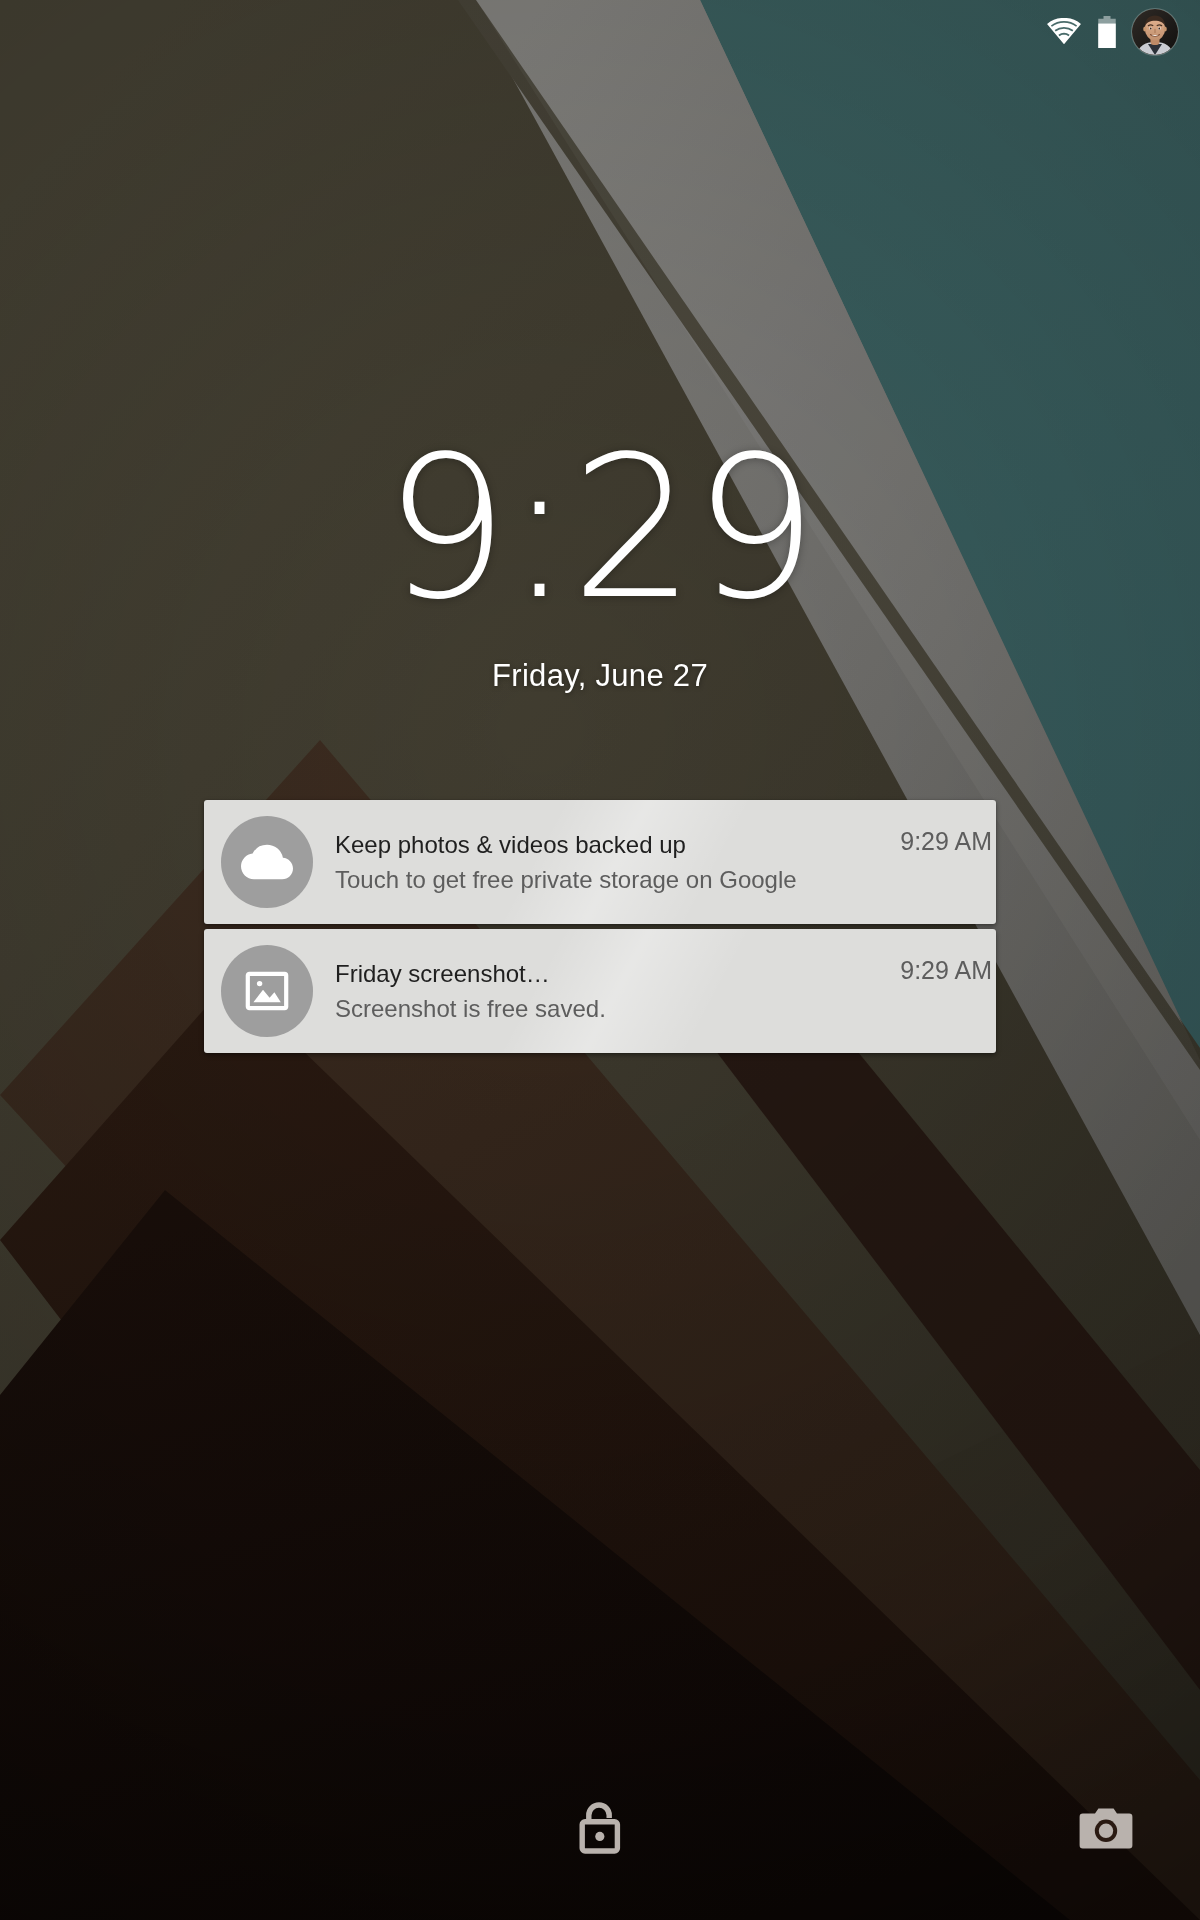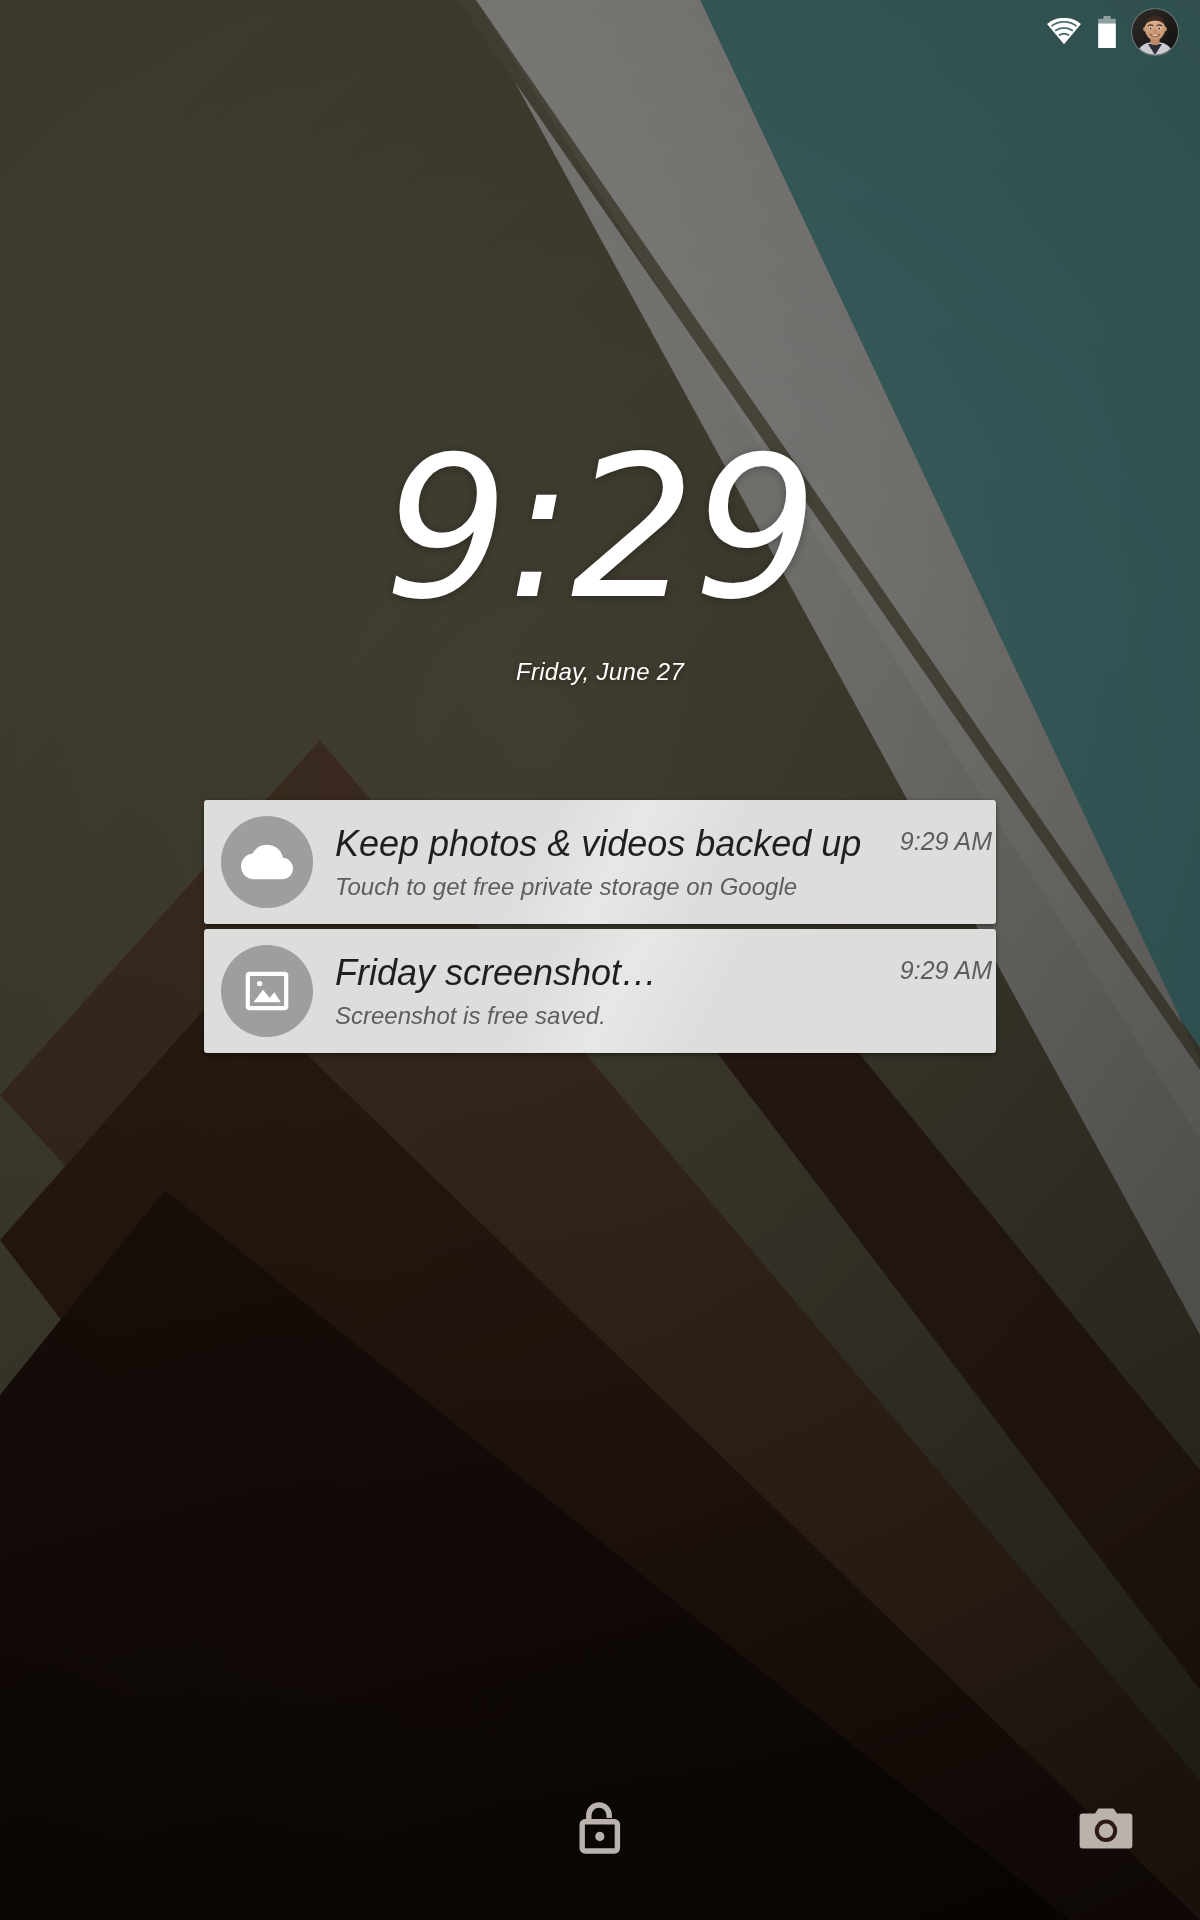--- a/index.html
+++ b/index.html
@@ -11,21 +11,20 @@
     font-family:"Liberation Sans", sans-serif;
     -webkit-font-smoothing:antialiased;
   }
 
   
   #screen {
     position:relative;
     width:1200px; height:1920px;
     overflow:hidden;
     background:#404040;
-    font-style:italic;
   }
 
   .wall { position:absolute; inset:0; overflow:hidden; }
   .wall svg { display:block; width:1200px; height:1920px; }
 
   
   .wall-vignette {
     position:absolute; inset:0;
     background:
       radial-gradient(ellipse 110% 70% at 45% 38%, rgba(0,0,0,0) 0%, rgba(0,0,0,0.18) 72%, rgba(0,0,0,0.42) 100%);
@@ -63,21 +62,21 @@
     font-size:196px;
     line-height:1;
     color:#fff;
     letter-spacing:-2px;
     text-shadow:0 1px 8px rgba(0,0,0,0.30);
   }
   #datetext {
     margin-top:32px;
     font-family:"Liberation Sans", sans-serif;
     font-weight:400;
-    font-size:24px;
+    font-size:31px;
     color:#ffffff;
     letter-spacing:0.3px;
     text-shadow:0 1px 5px rgba(0,0,0,0.42);
   }
 
   
   #notifications {
     position:absolute;
     left:204px; top:800px;
     width:792px;
@@ -114,21 +113,21 @@
   .notif-icon svg { display:block; }
 
   .notif-body {
     flex:1 1 auto;
     min-width:0;
     padding-left:22px;
     padding-right:12px;
     position:relative; z-index:2;
   }
   .notif-title {
-    font-size:36px;
+    font-size:24px;
     font-weight:400;
     color:#1f1f1f;
     line-height:1.22;
     white-space:nowrap;
     overflow:hidden;
     text-overflow:ellipsis;
   }
   .notif-sub {
     margin-top:6px;
     font-size:24px;

